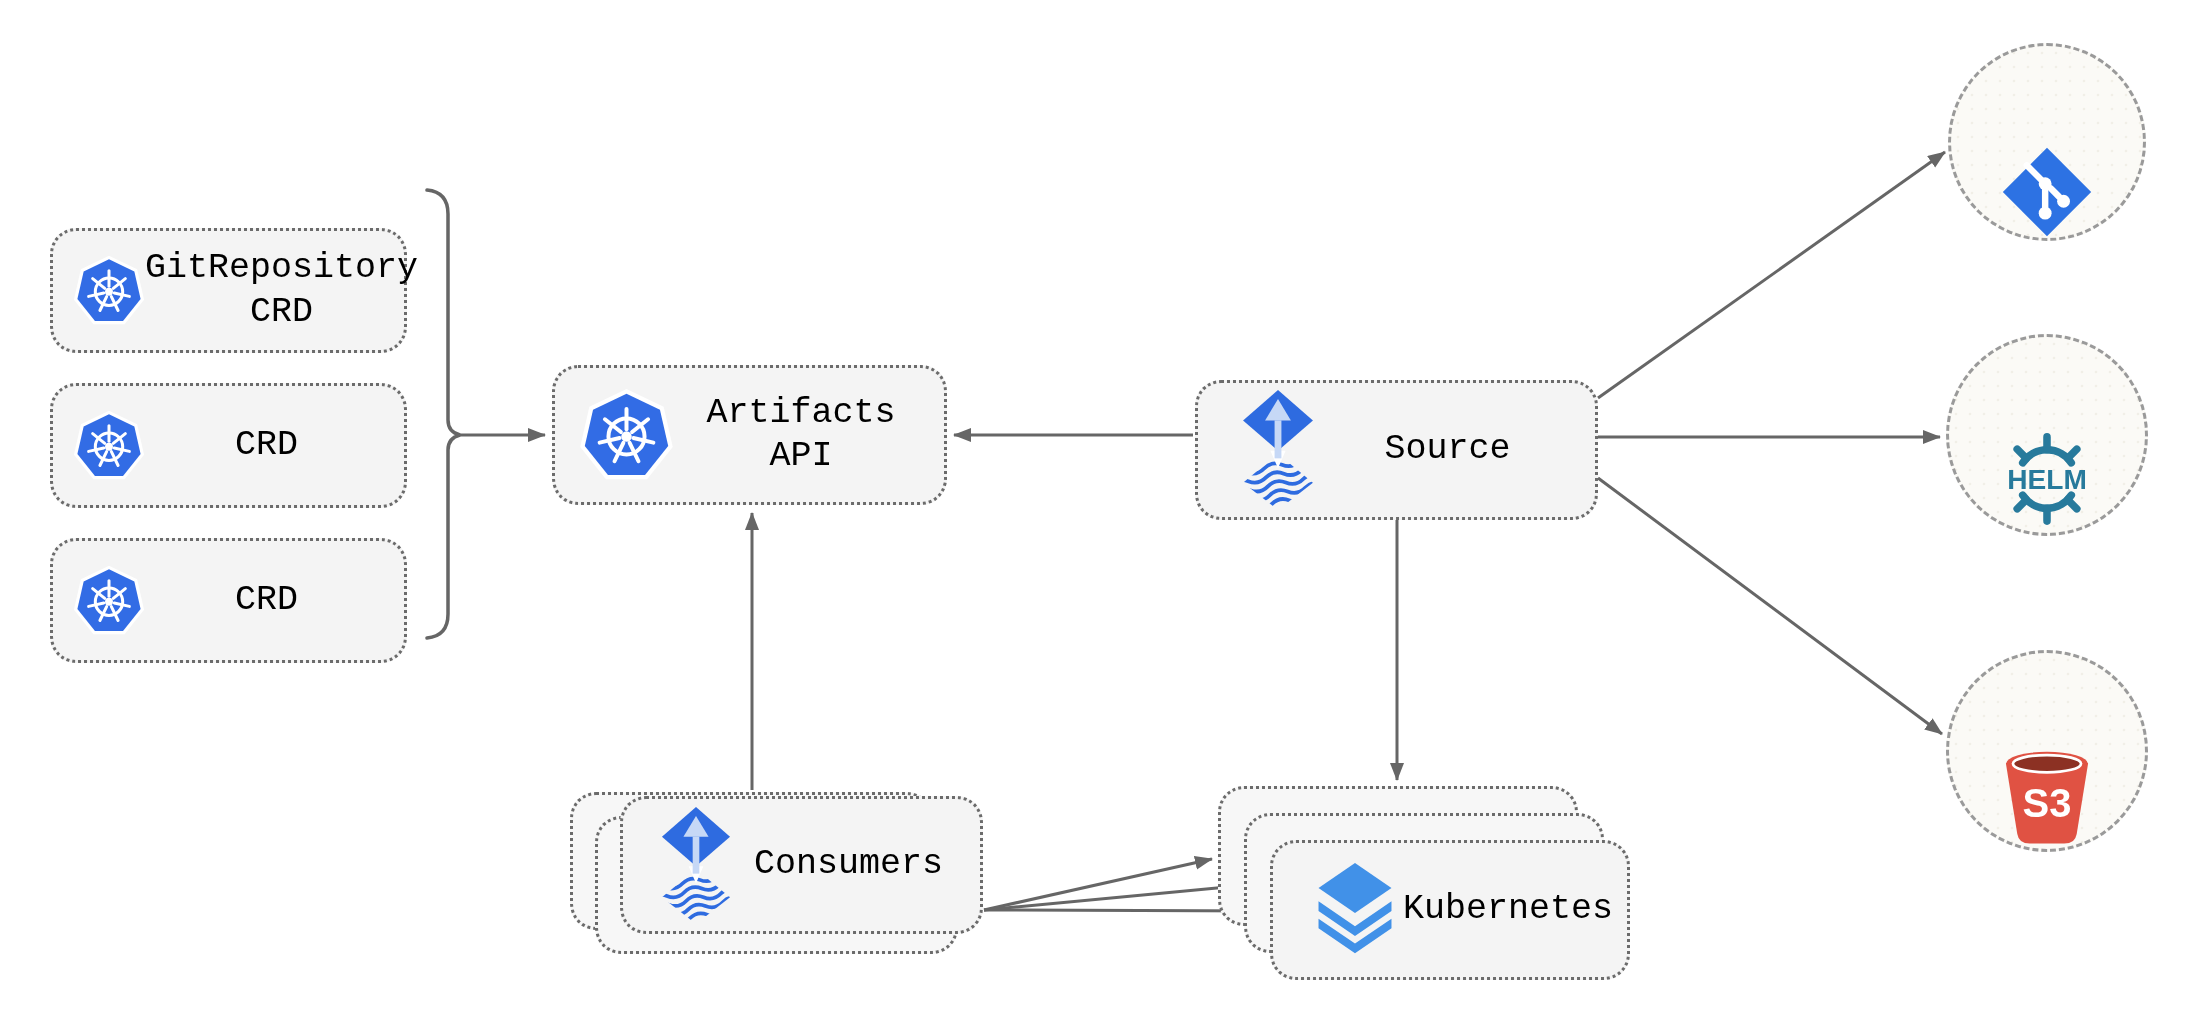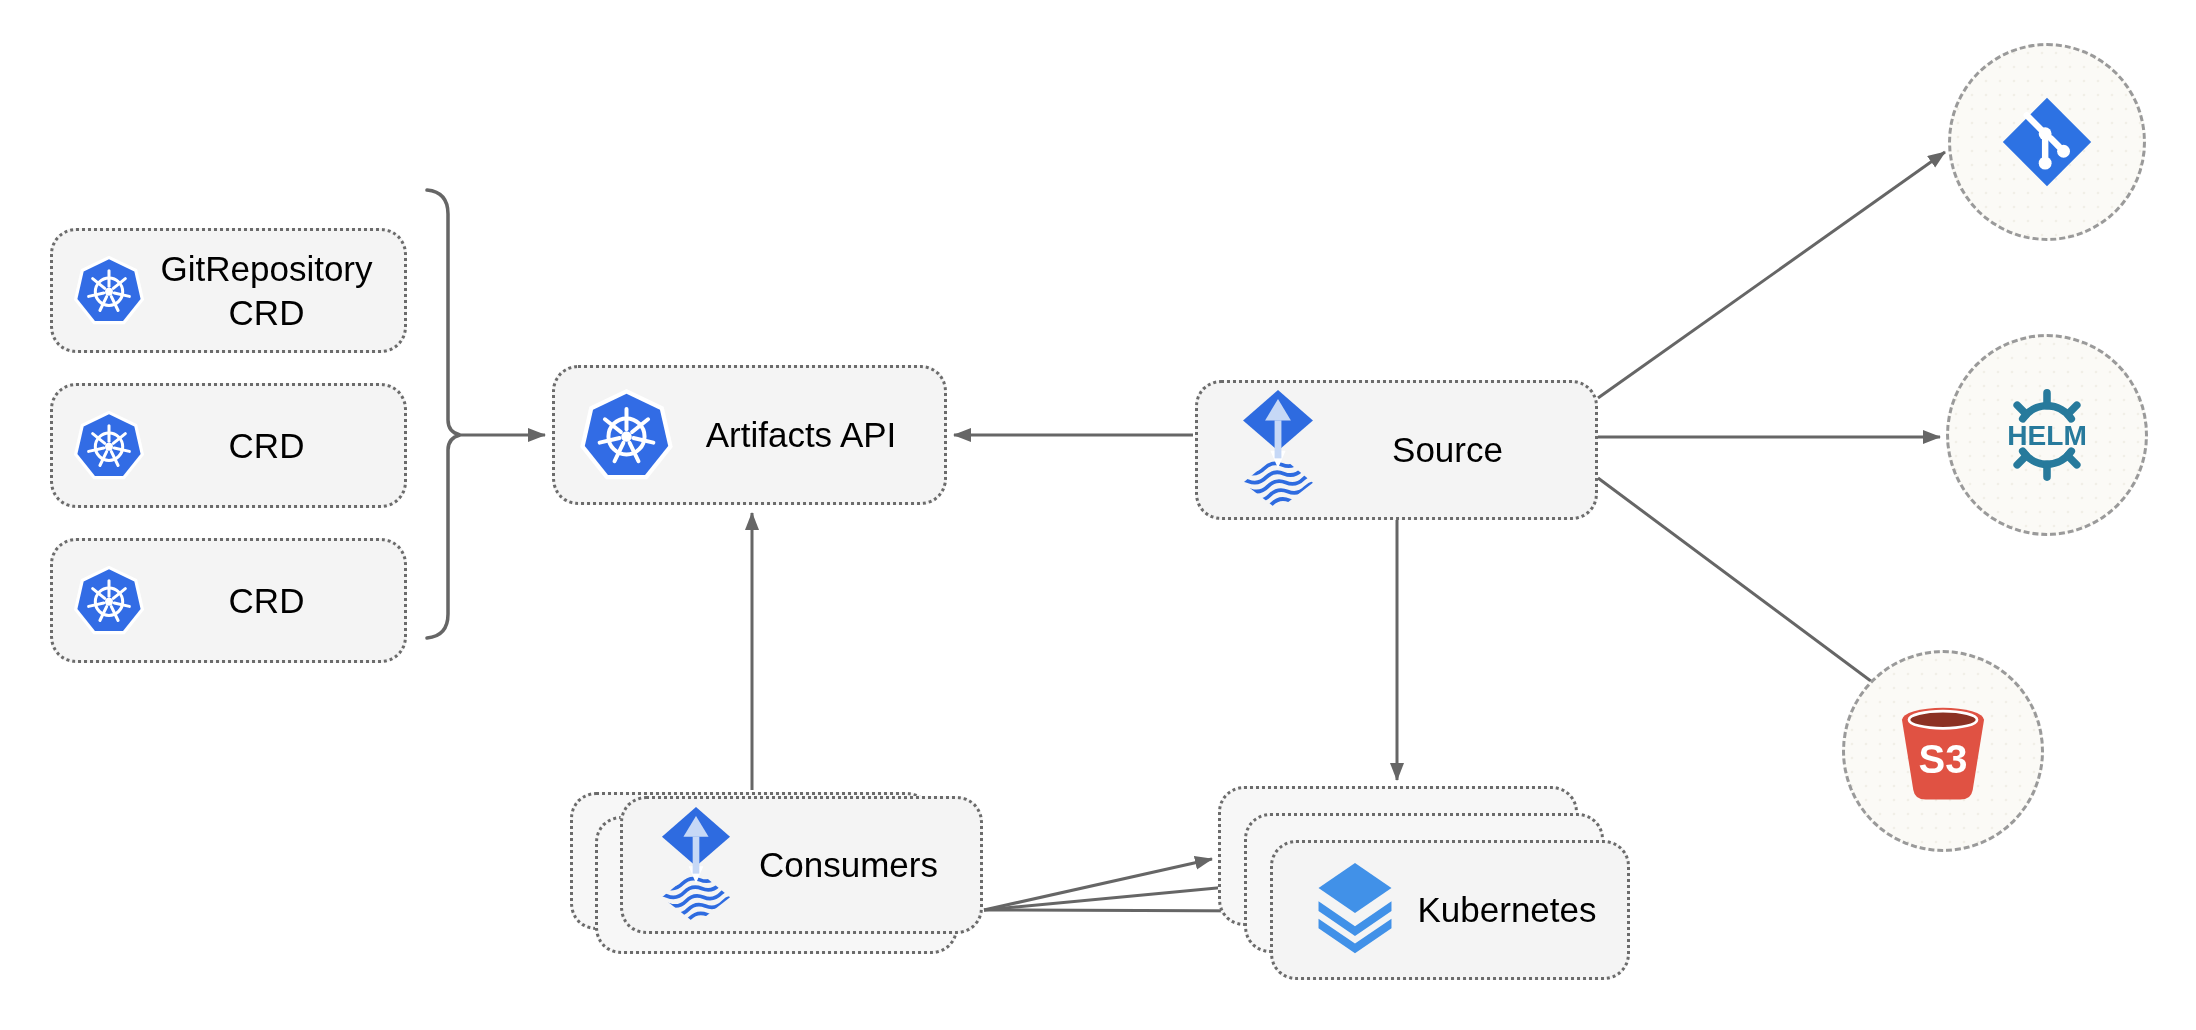--- a/index.html
+++ b/index.html
@@ -9,23 +9,23 @@
     --circle-fill:#FBFAF6; --circle-border:#9A9A9A; --text-color:#000000; --canvas-bg:#FFFFFF;
   }
   html,body{margin:0;padding:0;background:var(--canvas-bg);}
   #canvas{position:relative;width:2196px;height:1030px;background:var(--canvas-bg);
     font-family:"Liberation Sans",sans-serif;color:var(--text-color);overflow:hidden;}
   .box{position:absolute;background:var(--box-fill);border:3px dotted var(--box-border);
     border-radius:26px;box-sizing:border-box;display:flex;align-items:center;z-index:2;}
   .box.back{background:#F7F7F7;}
   .box .icon{flex:0 0 auto;}
   .label{flex:1;text-align:center;font-size:35px;line-height:1.24;color:var(--text-color);padding-right:16px;}
-  .label .ln{display:block;}
+  .label .ln{display:block;font-family:Liberation Mono, monospace;}
   .circle{position:absolute;background:var(--circle-fill);border:3px dashed var(--circle-border);
-    border-radius:50%;box-sizing:border-box;display:flex;align-items:center;justify-content:center;z-index:2;
+    border-radius:50%;box-sizing:border-box;display:flex;align-items:flex-end;justify-content:center;z-index:2;
     background-image:radial-gradient(#F1EFE7 1.5px, transparent 1.6px);background-size:14px 14px;}
   #edges{position:absolute;left:0;top:0;z-index:1;}
   .arrow{stroke:var(--arrow-gray);stroke-width:3;fill:none;}
   .brace{stroke:var(--arrow-gray);stroke-width:3.5;fill:none;stroke-linecap:round;}
   
   .f-k8s{fill:var(--kubernetes-blue);} .f-white{fill:#fff;} .s-white{stroke:#fff;}
   .f-flux{fill:var(--flux-blue);} .s-flux{stroke:var(--flux-blue);} .f-flux-light{fill:var(--flux-arrow-light);}
   .f-git{fill:var(--git-blue);}
   .s-helm{stroke:var(--helm-teal);} .helm-text{fill:var(--helm-teal);font-weight:bold;font-size:26px;
     font-family:"Liberation Sans",sans-serif;}
@@ -189,21 +189,21 @@
         <line x1="50" y1="77" x2="50" y2="89"></line>
         <line x1="30.9" y1="30.9" x2="22.4" y2="22.4"></line>
         <line x1="69.1" y1="30.9" x2="77.6" y2="22.4"></line>
         <line x1="30.9" y1="69.1" x2="22.4" y2="77.6"></line>
         <line x1="69.1" y1="69.1" x2="77.6" y2="77.6"></line>
       </g>
       <text class="helm-text" x="50" y="59" text-anchor="middle">HELM</text>
     </svg>
   </div>
 
-  <div class="circle" style="left:1842px;top:650px;width:202px;height:202px">
+  <div class="circle" style="left:1946px;top:650px;width:202px;height:202px">
     <svg width="108" height="108" viewBox="0 0 100 100">
       <path class="f-s3" d="M12,21 A38,11 0 0 1 88,21 L77.5,86 Q76,95 66,95 L34,95 Q24,95 22.5,86 Z"></path>
       <ellipse class="f-s3-dark" cx="50" cy="21" rx="31.5" ry="8" stroke="#fff" stroke-width="2.5"></ellipse>
       <text class="s3-text" x="50" y="70" text-anchor="middle">S3</text>
     </svg>
   </div>
 
 </div>
 
 </body></html>

